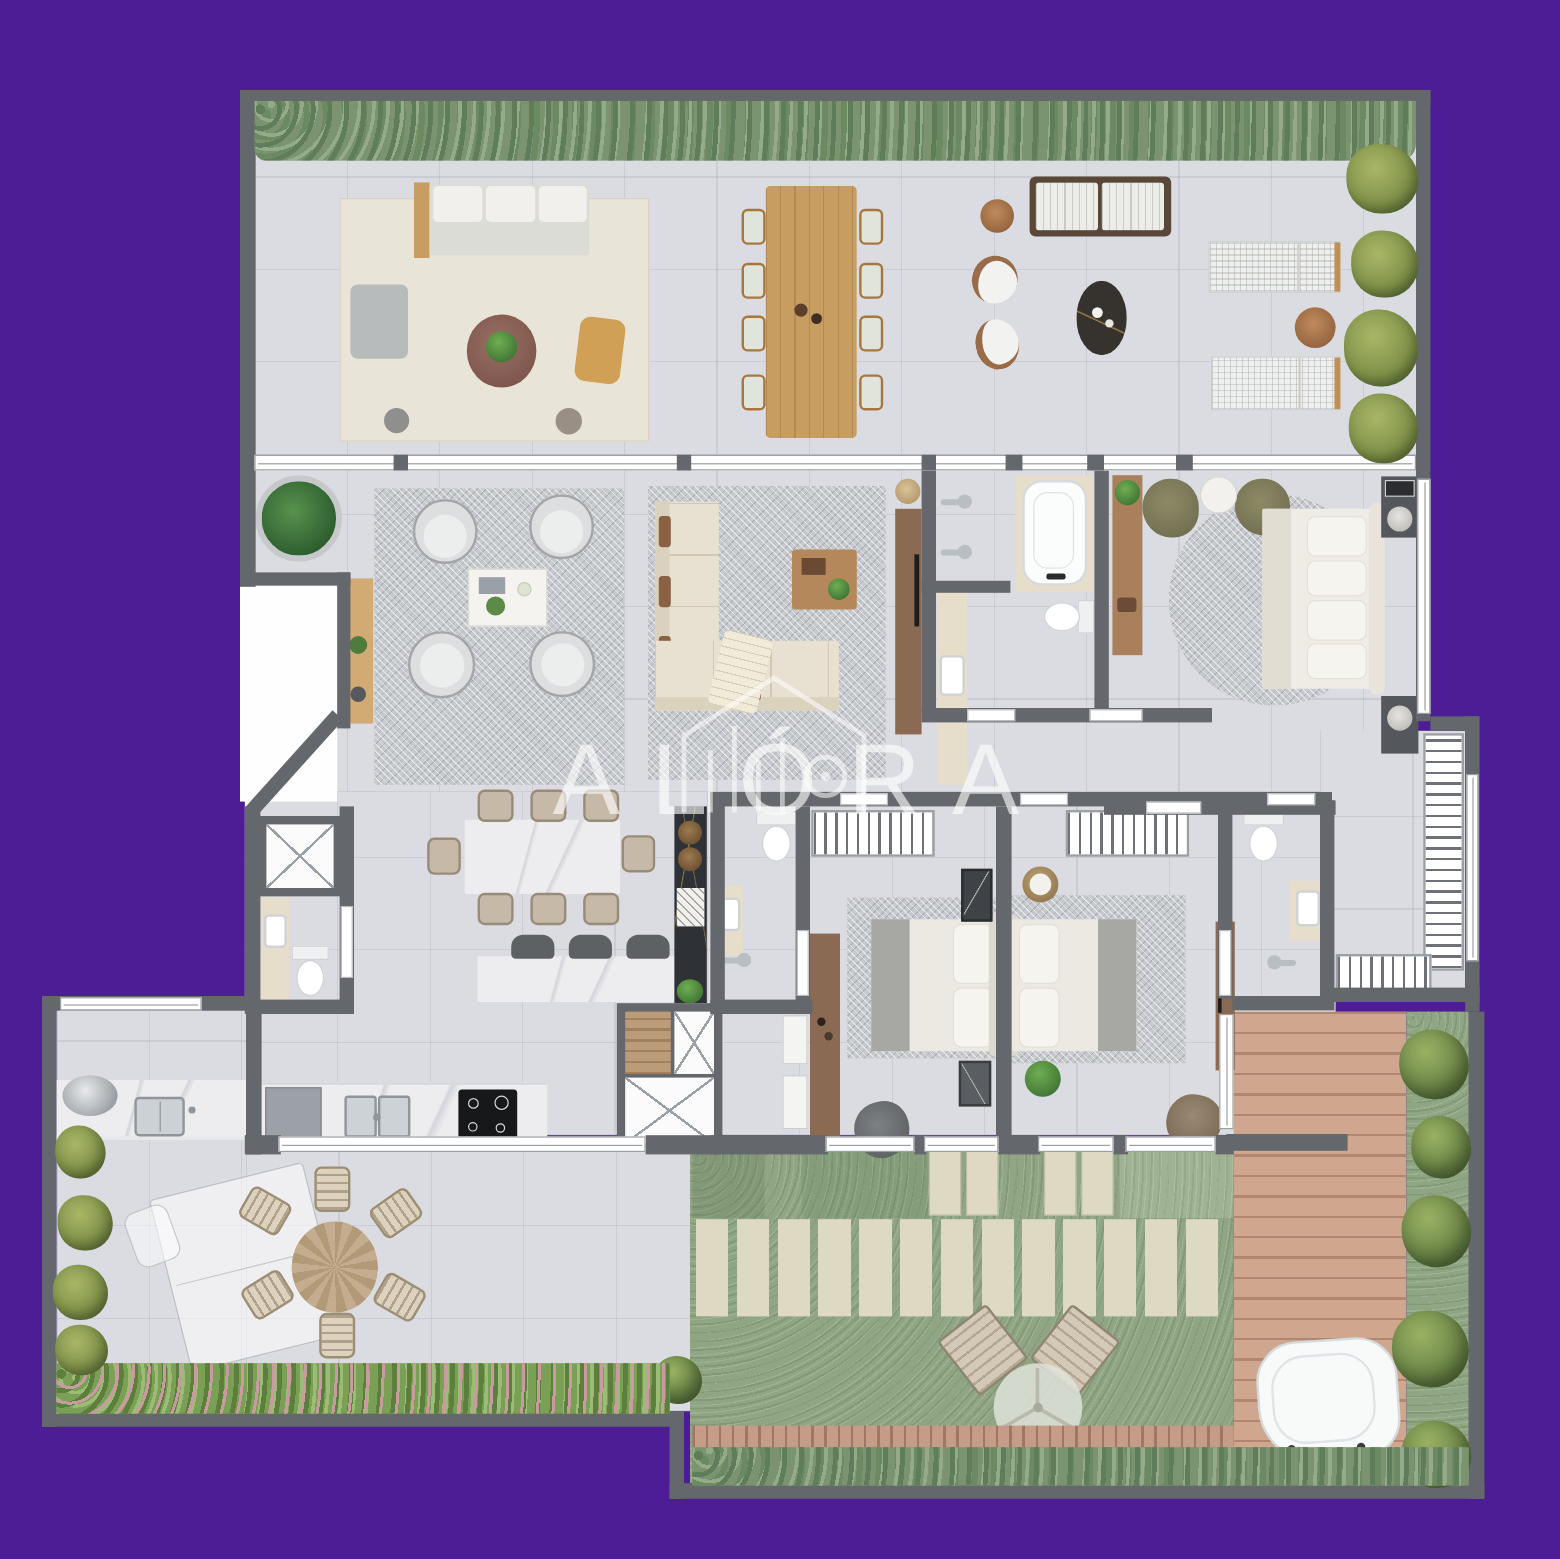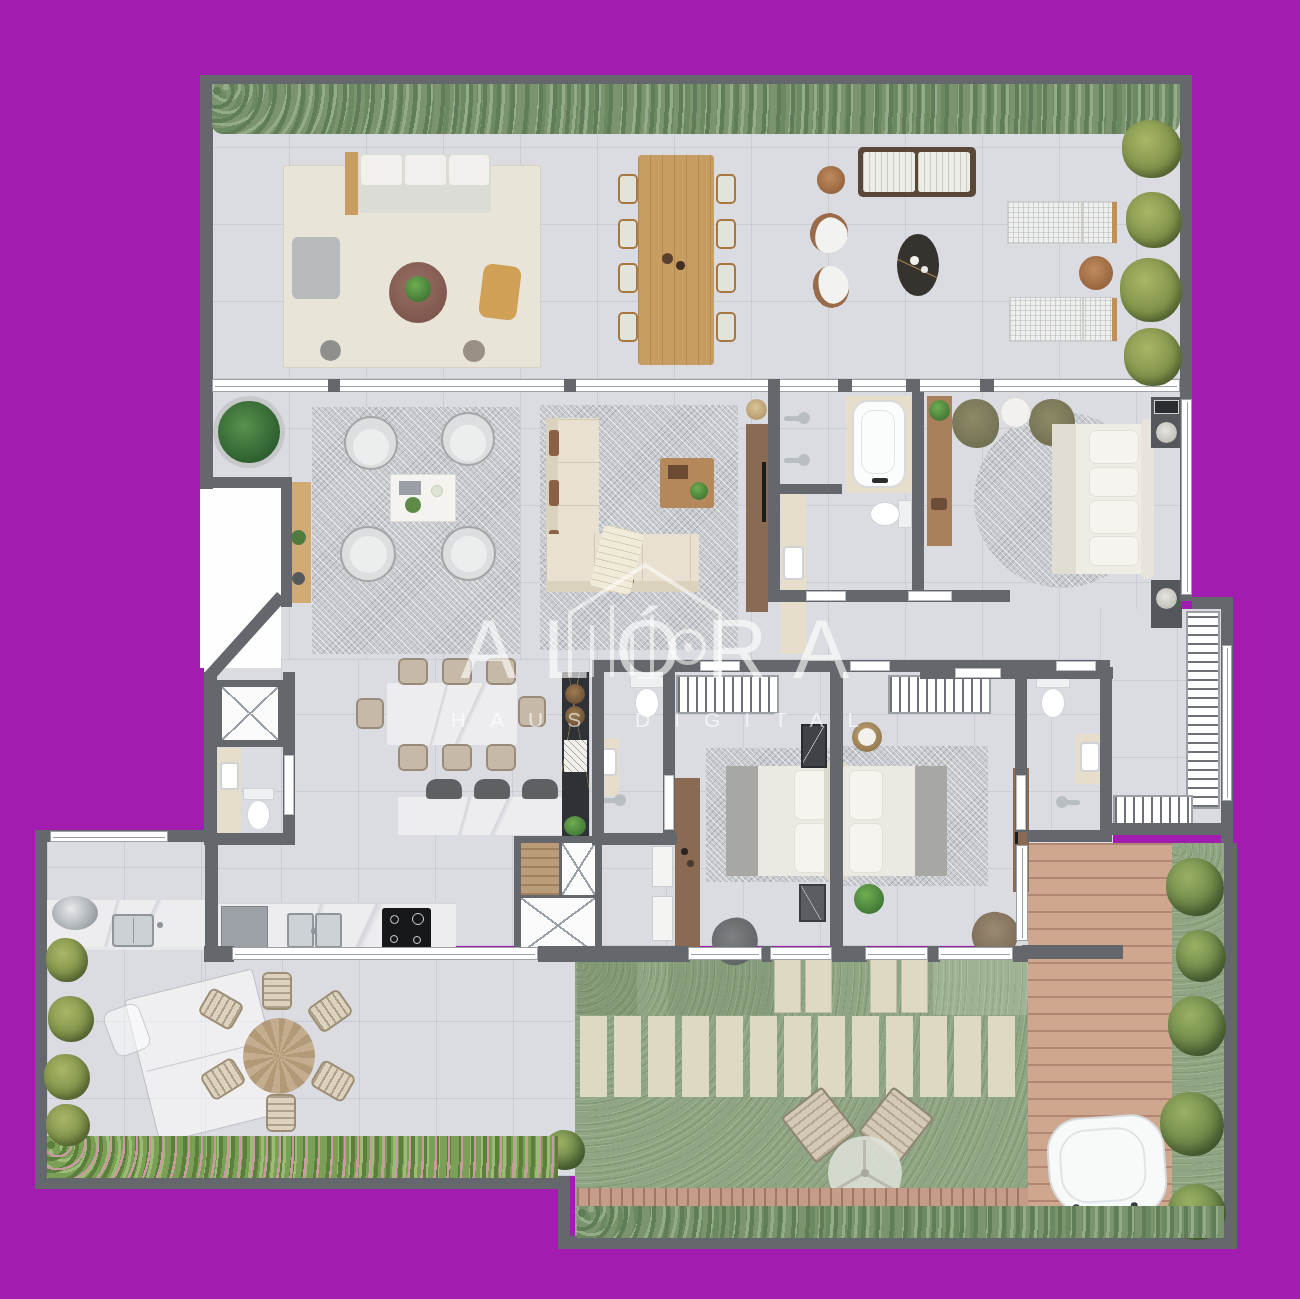--- a/index.html
+++ b/index.html
@@ -1,16 +1,16 @@
 <!DOCTYPE html>
 <html style="--wall: #64676b; --floor: #dbdce2; --windowFill: #ffffff; --windowLine: #9aa0a6; --hedge1: #7c9370; --hedge2: #5f7d58; --hedge3: #93ab88; --flower: #c99aa0; --lawn: #8fa583; --paver: #ded9c3; --deck: #cfa78f; --deckLine: #b28672; --boardwalk: #c59c87; --rugBeige: #e9e4d8; --rugGray: #c6c9cd; --marble: #ededf0; --marbleVein: #d4d5db; --travertine: #e7ddcb; --darkStone: #2e3136; --chrome: #b9bec3; --oliveTree: #6d8748; --watermark: rgba(255,255,255,0.62);"><head>
 <meta charset="utf-8">
 <style>
   html,body{margin:0;padding:0;background:#fff;font-family:"Liberation Sans",sans-serif;}
-  #stage{position:relative;width:1300px;height:1299px;background:#a21caf;overflow:hidden;}
+  #stage{position:relative;width:1300px;height:1299px;background:#4c1d95;overflow:hidden;}
   .abs{position:absolute;box-sizing:border-box;}
   
   .floor{background-color:var(--floor,#dbdce2);
     background-image:repeating-linear-gradient(0deg,rgba(165,168,182,.30) 0 1px,transparent 1px 77px),
                      repeating-linear-gradient(90deg,rgba(165,168,182,.30) 0 1px,transparent 1px 77px);}
   .wall{background:var(--wall,#64676b);}
   .win{background:var(--windowFill,#fff);border:1px solid var(--windowLine,#9aa0a6);}
   .win::after{content:"";position:absolute;left:2px;right:2px;top:50%;height:1px;background:var(--windowLine,#9aa0a6);}
   .win.v::after{left:50%;top:2px;bottom:2px;width:1px;height:auto;right:auto;}
   .door{background:#fff;border:1px solid #b9bdc2;}
@@ -470,16 +470,15 @@
         <polyline points="30,122 30,58 105,10 180,58 180,122"></polyline>
         <line x1="52" y1="122" x2="52" y2="70"></line>
         <line x1="72" y1="122" x2="72" y2="50"></line>
         <line x1="92" y1="122" x2="92" y2="78"></line>
         <line x1="112" y1="122" x2="112" y2="60"></line>
         <circle cx="148" cy="92" r="16"></circle>
         <circle cx="148" cy="92" r="4" fill="#ffffff" stroke="none"></circle>
       </g>
     </svg>
     <div class="brand">ALÓRA</div>
-    <div class="sub">HAUS DIGITAL</div>
   </div>
 
 </div>
 
 </body></html>

